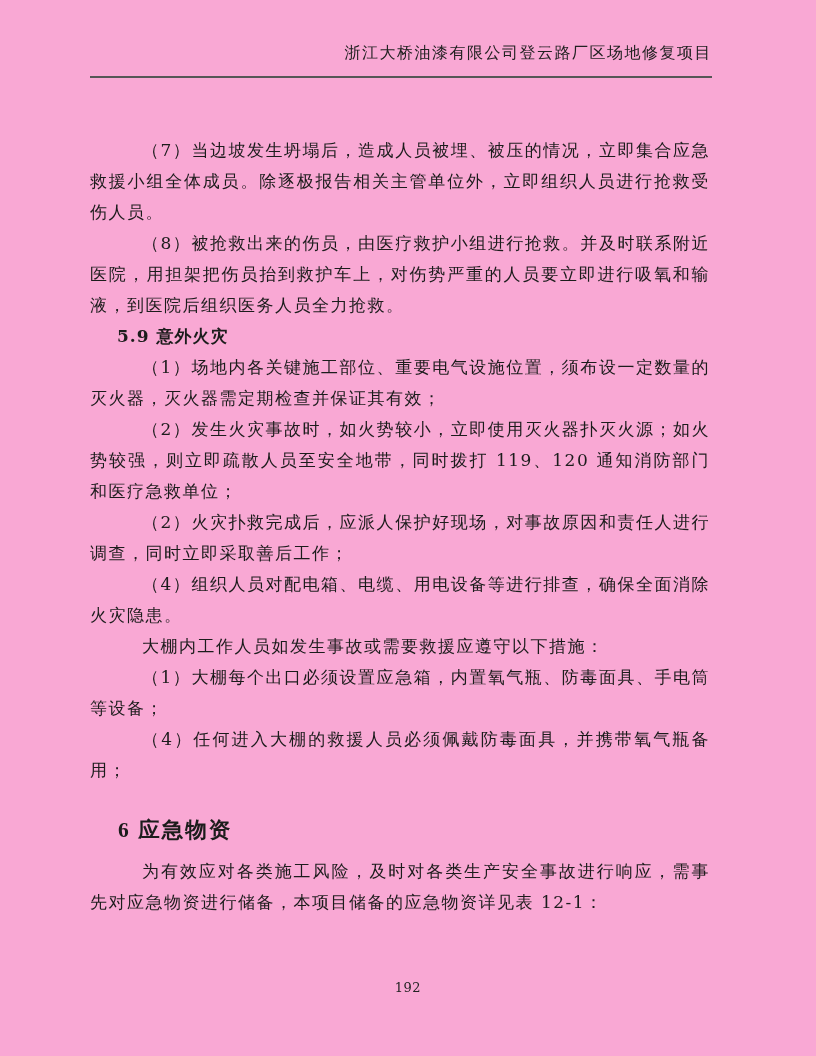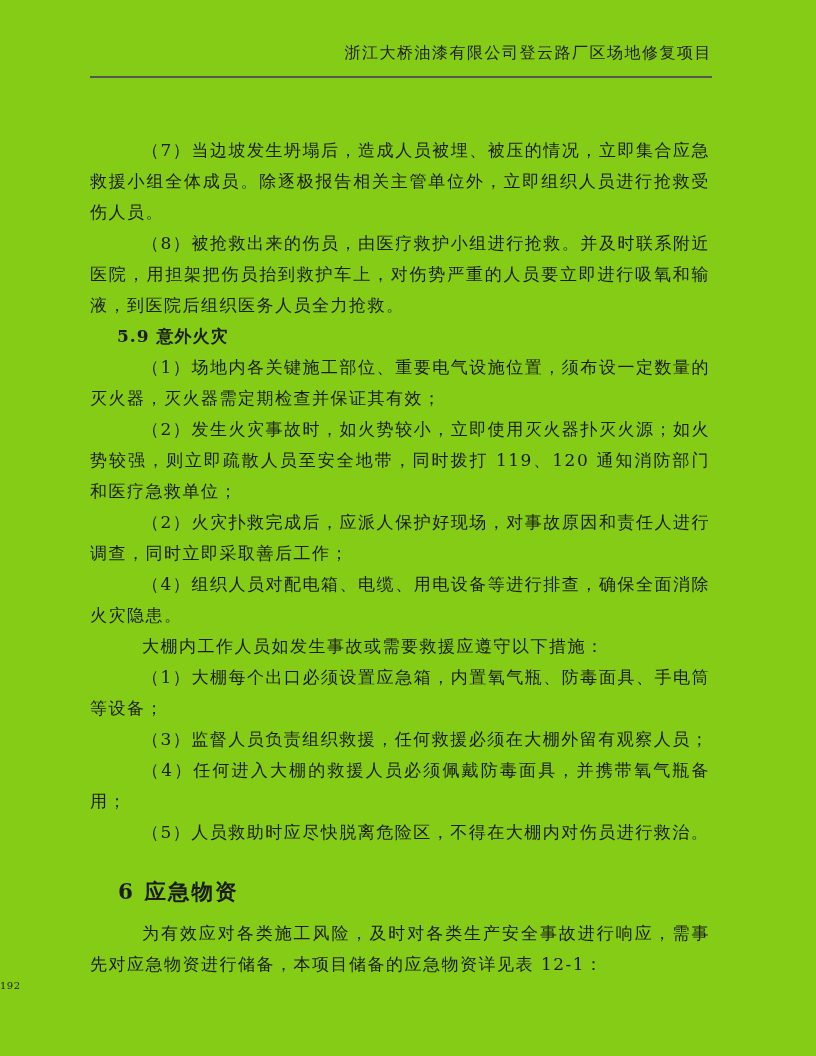--- a/index.html
+++ b/index.html
@@ -4,21 +4,21 @@
 <style>
   html, body {
     margin: 0;
     padding: 0;
     background: #ffffff;
   }
   .page {
     position: relative;
     width: 816px;
     height: 1056px;
-    background: #84cc16;
+    background: #f9a8d4;
     margin: 0 auto;
     overflow: hidden;
     font-family: "DejaVu Serif", "Liberation Serif", serif;
     color: #1c1c1c;
   }
   
   .page-header {
     position: absolute;
     top: 42px;
     left: 90px;
@@ -58,28 +58,30 @@
     text-align: left;
   }
   .heading-1 {
     margin: 28px 0 10px 0;
     padding-left: 28px;
     font-size: 21.5px;
     font-weight: bold;
     line-height: 32px;
     letter-spacing: 2px;
     text-align: left;
+    font-family: Liberation Serif, serif;
   }
   
   .page-footer {
     position: absolute;
     top: 980px;
     left: 0;
     right: 0;
-    font-size: 10px;
+    text-align: center;
+    font-size: 13px;
     letter-spacing: 0.5px;
     color: #222;
   }
 </style>
 </head>
 <body>
 
 <div class="page">
 
   <div class="page-header">
@@ -91,23 +93,21 @@
     <p class="body-para">（8）被抢救出来的伤员，由医疗救护小组进行抢救。并及时联系附近医院，用担架把伤员抬到救护车上，对伤势严重的人员要立即进行吸氧和输液，到医院后组织医务人员全力抢救。</p>
 
     <h2 class="heading-2">5.9 意外火灾</h2>
     <p class="body-para">（1）场地内各关键施工部位、重要电气设施位置，须布设一定数量的灭火器，灭火器需定期检查并保证其有效；</p>
     <p class="body-para">（2）发生火灾事故时，如火势较小，立即使用灭火器扑灭火源；如火势较强，则立即疏散人员至安全地带，同时拨打 119、120 通知消防部门和医疗急救单位；</p>
     <p class="body-para">（2）火灾扑救完成后，应派人保护好现场，对事故原因和责任人进行调查，同时立即采取善后工作；</p>
     <p class="body-para">（4）组织人员对配电箱、电缆、用电设备等进行排查，确保全面消除火灾隐患。</p>
 
     <p class="body-para">大棚内工作人员如发生事故或需要救援应遵守以下措施：</p>
     <p class="body-para">（1）大棚每个出口必须设置应急箱，内置氧气瓶、防毒面具、手电筒等设备；</p>
-    <p class="body-para">（3）监督人员负责组织救援，任何救援必须在大棚外留有观察人员；</p>
     <p class="body-para">（4）任何进入大棚的救援人员必须佩戴防毒面具，并携带氧气瓶备用；</p>
-    <p class="body-para">（5）人员救助时应尽快脱离危险区，不得在大棚内对伤员进行救治。</p>
 
     <h1 class="heading-1">6 应急物资</h1>
     <p class="body-para">为有效应对各类施工风险，及时对各类生产安全事故进行响应，需事先对应急物资进行储备，本项目储备的应急物资详见表 12-1：</p>
   </div>
 
   <div class="page-footer">
     <span>192</span>
   </div>
 
 </div>

